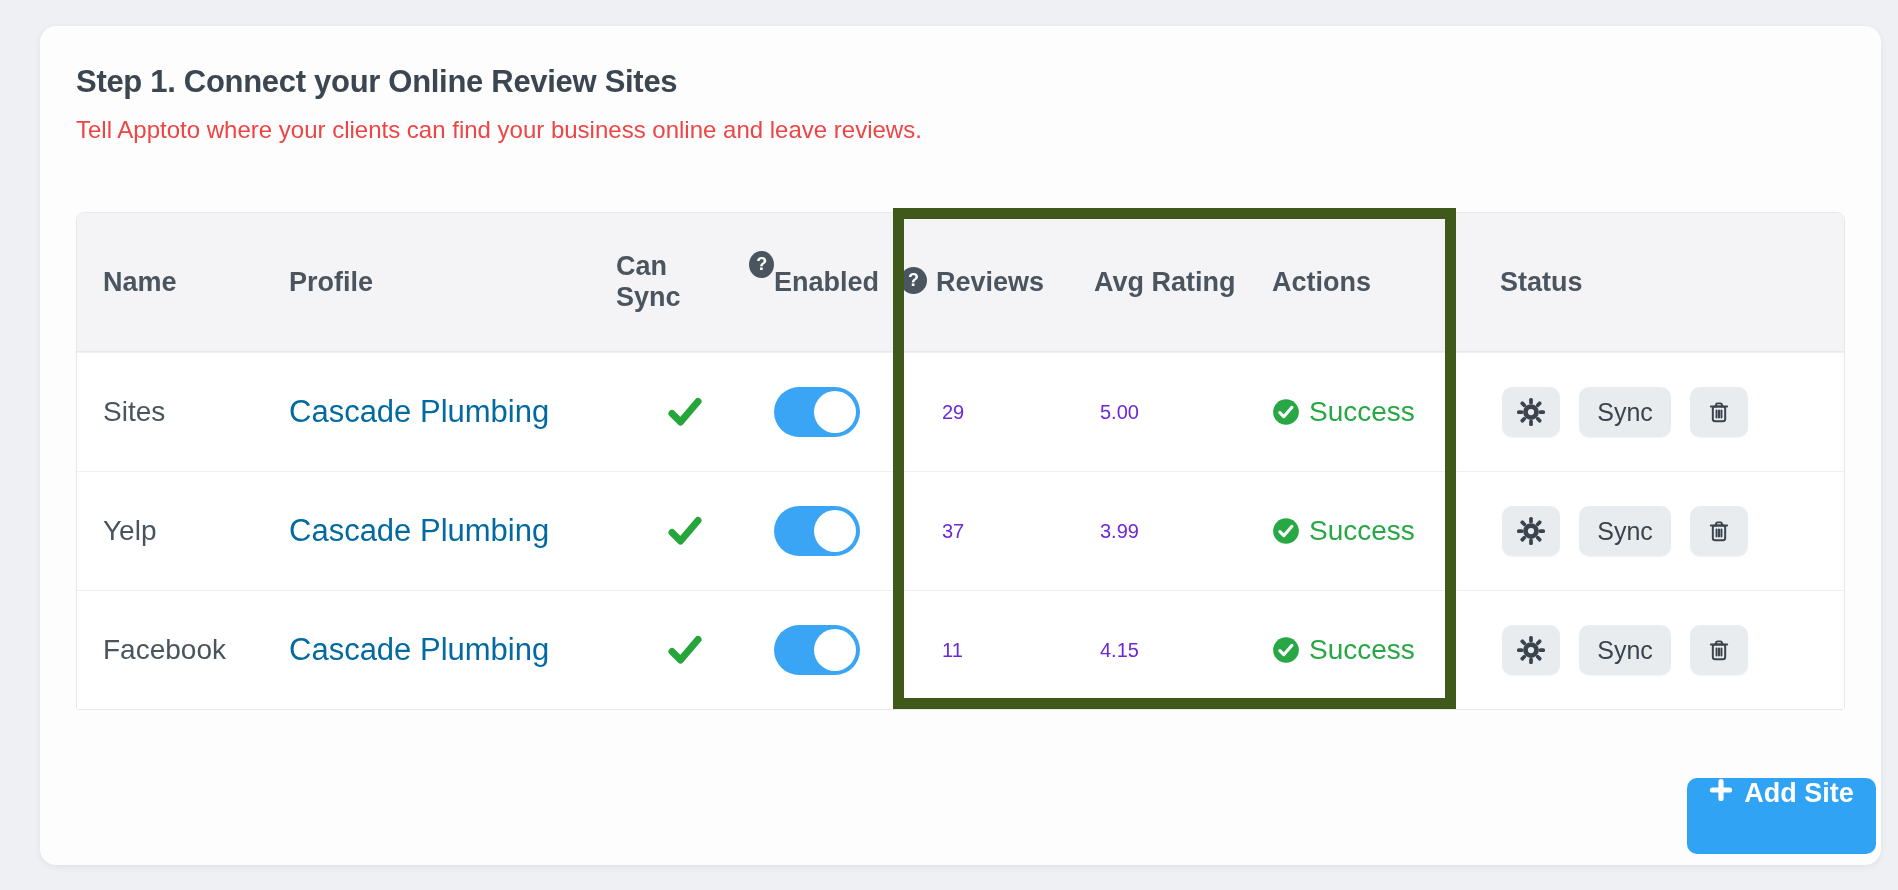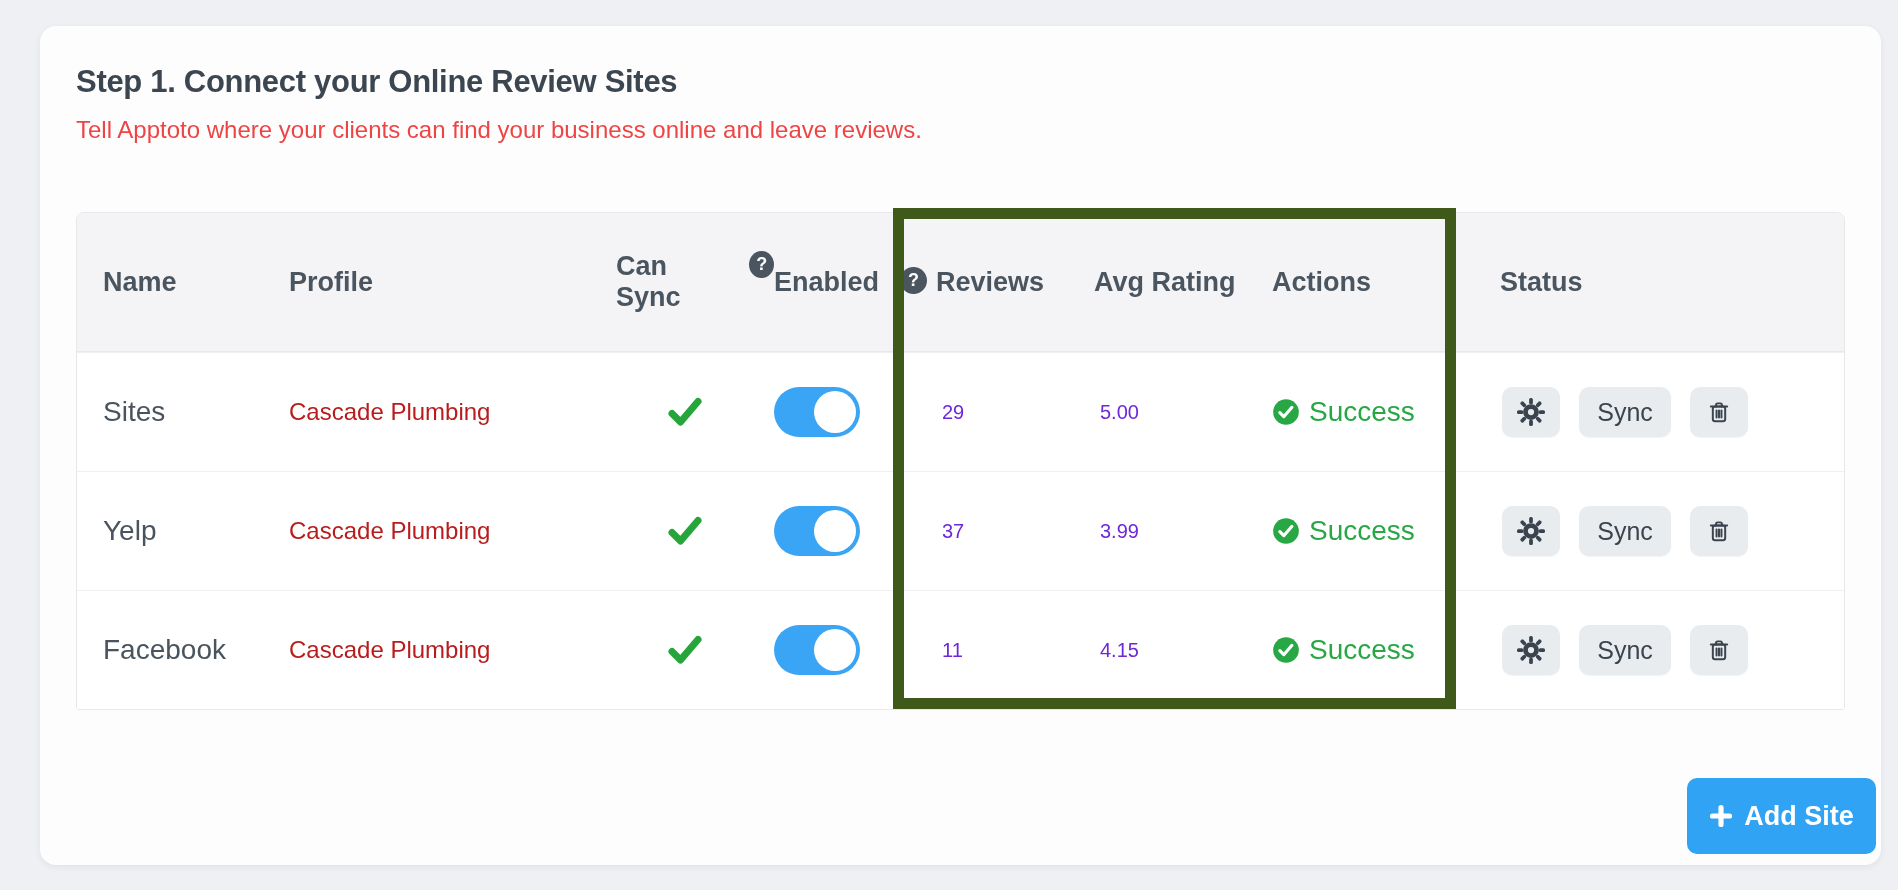--- a/index.html
+++ b/index.html
@@ -53,21 +53,21 @@
   .cell.first { padding-left:26px; }
   .hstack { display:flex; flex-direction:row; gap:21px; align-items:flex-start; }
   .help-circle {
     width:27px; height:27px; border-radius:50%;
     background:#4a5560; color:#fff;
     font-size:18px; font-weight:700;
     display:flex; align-items:center; justify-content:center;
     cursor:pointer;
   }
   .site-name { font-size:28px; color:#4a545e; }
-  .profile-link { font-size:24px; color:#b91c1c; text-decoration:none; cursor:pointer; }
+  .profile-link { font-size:31px; color:#0369a1; text-decoration:none; cursor:pointer; }
   .check-wrap { margin-left:52px; display:flex; align-items:center; }
   .toggle {
     width:86px; height:50px; border-radius:25px;
     background:#3aa4f5; position:relative; cursor:pointer;
   }
   .toggle .knob {
     position:absolute; right:4px; top:4px;
     width:42px; height:42px; border-radius:50%; background:#fff;
   }
   .num { font-size:20px; color:#6d28d9; padding-left:6px; }
@@ -87,21 +87,21 @@
     width:563px; height:501px;
     border:11px solid #3e591a;
     pointer-events:none; z-index:10;
   }
   .add-site-btn {
     position:absolute; left:1647px; top:752px;
     width:189px; height:76px;
     background:#30a3f4; border:none; border-radius:10px;
     color:#fff; font-size:27px; font-weight:800;
     font-family:"Liberation Sans",sans-serif;
-    display:flex; align-items:center; justify-content:center; gap:11px;
+    display:flex; align-items:flex-start; justify-content:center; gap:11px;
     cursor:pointer;
   }
 </style>
 </head>
 <body>
 
 <div class="card">
   <div class="page-title">Step 1. Connect your Online Review Sites</div>
   <div class="page-subtitle">Tell Apptoto where your clients can find your business online and leave reviews.</div>
 

